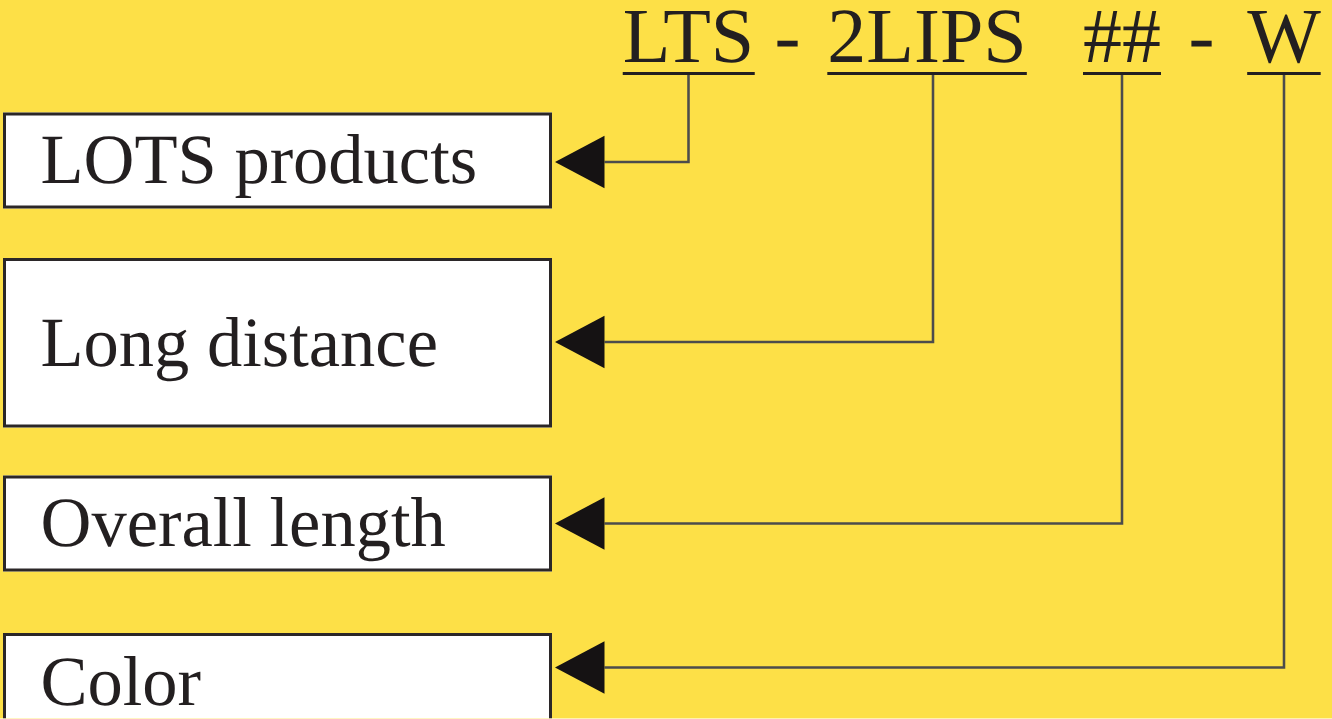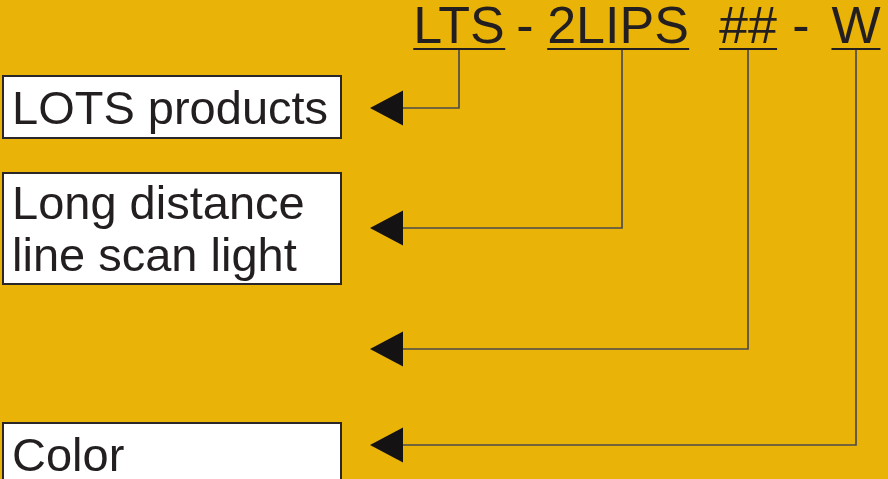--- a/index.html
+++ b/index.html
@@ -5,50 +5,50 @@
   html, body {
     margin: 0;
     padding: 0;
     background: #ffffff;
   }
   .canvas {
     --ink: #231f20;
     position: relative;
     width: 888px;
     height: 479px;
-    background: #eab308;
-    font-family: Liberation Sans, sans-serif;
+    background: #fde047;
+    font-family: Liberation Serif, serif;
     overflow: hidden;
   }
   
   .seg {
     position: absolute;
     top: 0;
     height: 48px;
     transform: translateX(-50%);
     font-size: 52px;
     line-height: 50px;
     color: var(--ink);
     white-space: nowrap;
   }
   .underlined {
     border-bottom: 2px solid var(--ink);
   }
   
   .lbox {
     position: absolute;
     left: 2px;
-    width: 340px;
+    width: 366px;
     box-sizing: border-box;
     border: 2px solid #2b2728;
     background: #ffffff;
     display: flex;
     flex-direction: column;
     justify-content: center;
-    padding-left: 8px;
+    padding-left: 23px;
     font-size: 47px;
     color: var(--ink);
   }
   .lbox .line {
     display: block;
     white-space: nowrap;
   }
   .lbox.multiline .line {
     line-height: 52px;
   }
@@ -90,21 +90,23 @@
       <path d="M370 445 L403 427.5 L403 462.5 Z"></path>
     </g>
   </svg>
 
   <div class="lbox" style="top:75px;height:64px">
     <span class="line">LOTS products</span>
   </div>
 
   <div class="lbox multiline" style="top:172px;height:113px">
     <span class="line">Long distance</span>
-    <span class="line">line scan light</span>
   </div>
 
+  <div class="lbox" style="top:317px;height:64px">
+    <span class="line">Overall length</span>
+  </div>
 
   <div class="lbox" style="top:422px;height:65px">
     <span class="line">Color</span>
   </div>
 
 </div>
 
 </body></html>

